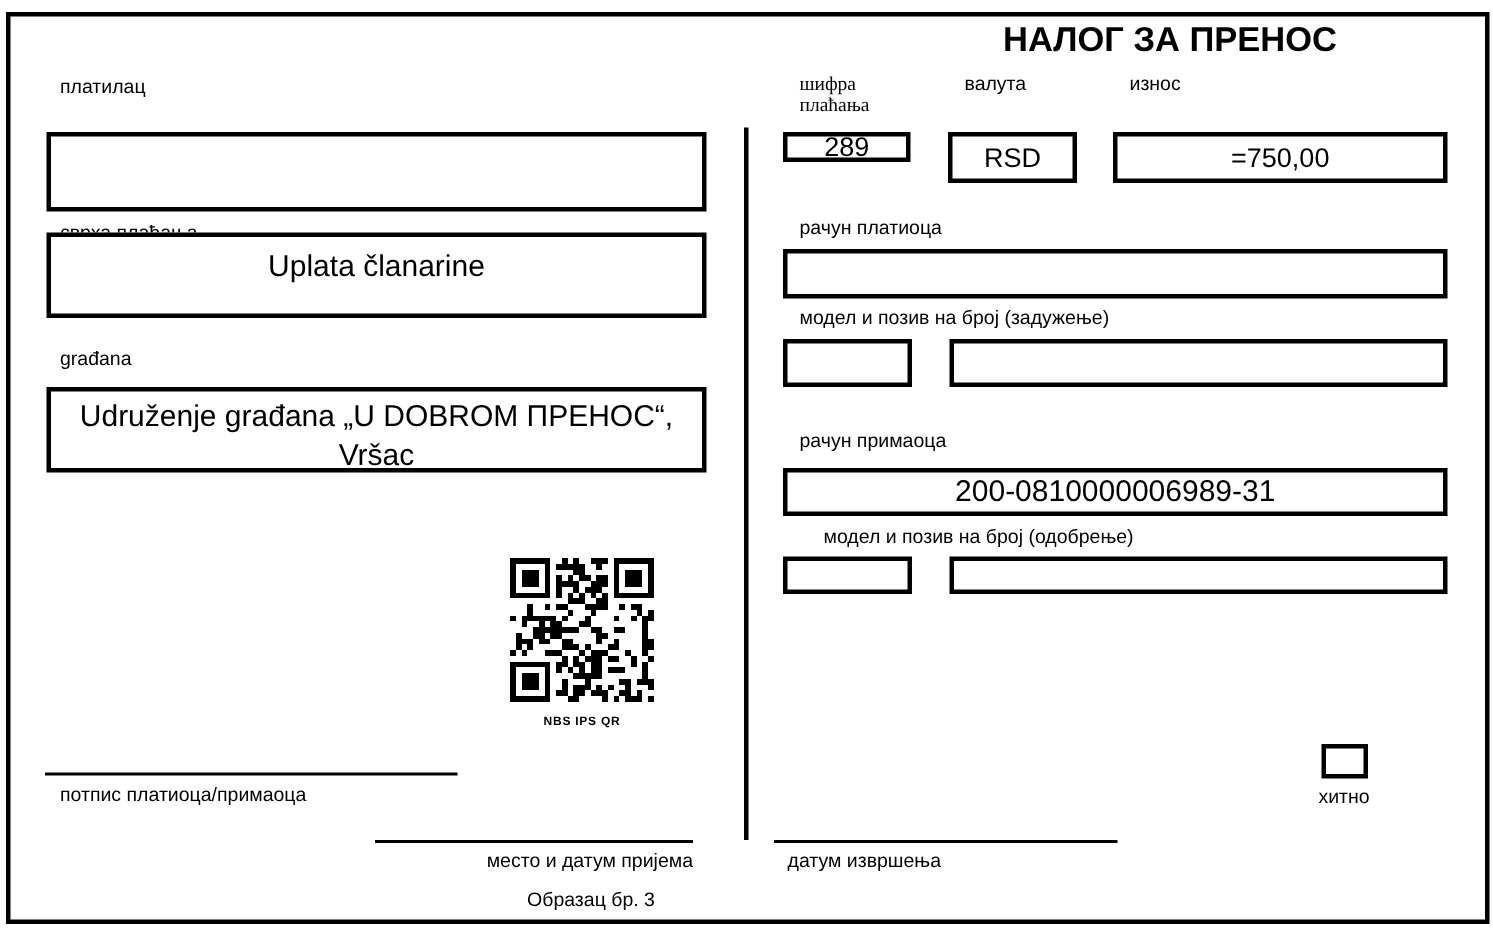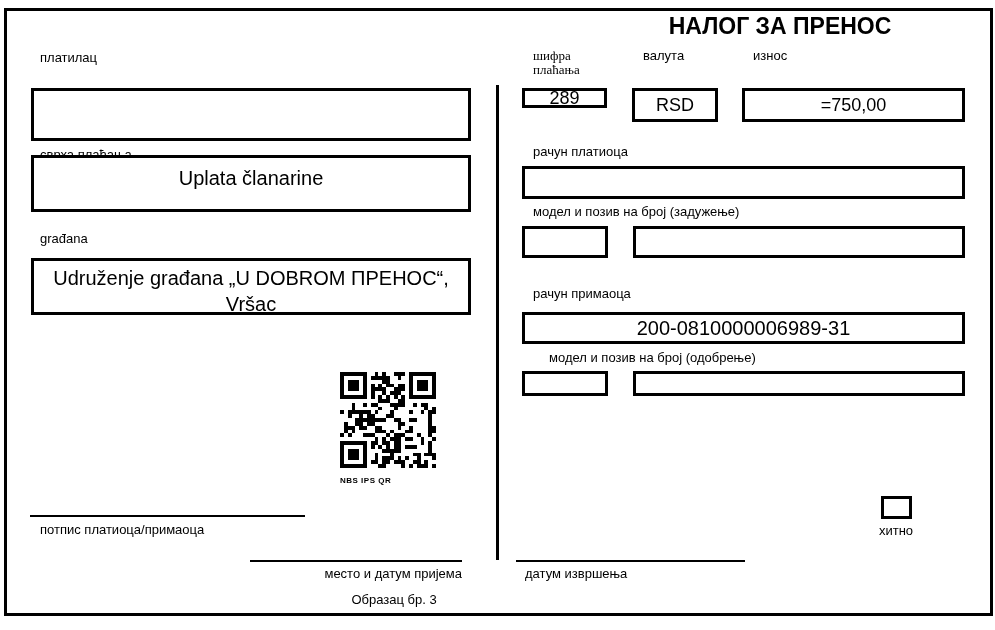--- a/index.html
+++ b/index.html
@@ -20,21 +20,21 @@
   .lbl { font-size:13px; line-height:14px; color:#000; white-space:nowrap; }
   .lbl-wrap { white-space:normal;font-family:Liberation Serif, serif; }
   .fieldbox {
     border:3px solid #000; box-sizing:border-box; background:#fff;
     display:flex; align-items:center; justify-content:center;
   }
   .fieldbox.topalign { align-items:flex-start; }
   .val-lg { font-size:20px; line-height:26px; text-align:center; }
   .val-md { font-size:18px; }
   .sigline { background:#000; height:2px; }
-  .qr-caption { font-size:8px; font-weight:bold; letter-spacing:0.5px; text-align:left; }
+  .qr-caption { font-size:8px; font-weight:bold; letter-spacing:0.5px; text-align:center; }
   .title { font-size:23px; font-weight:bold; text-align:center; white-space:nowrap; }
   .footer-note { font-size:13px; text-align:center; }
   .checkbox { border:3px solid #000; box-sizing:border-box; background:#fff; }
 </style>
 </head>
 <body>
 
 <div class="abs form-border"></div>
 <div class="abs divider"></div>
 

